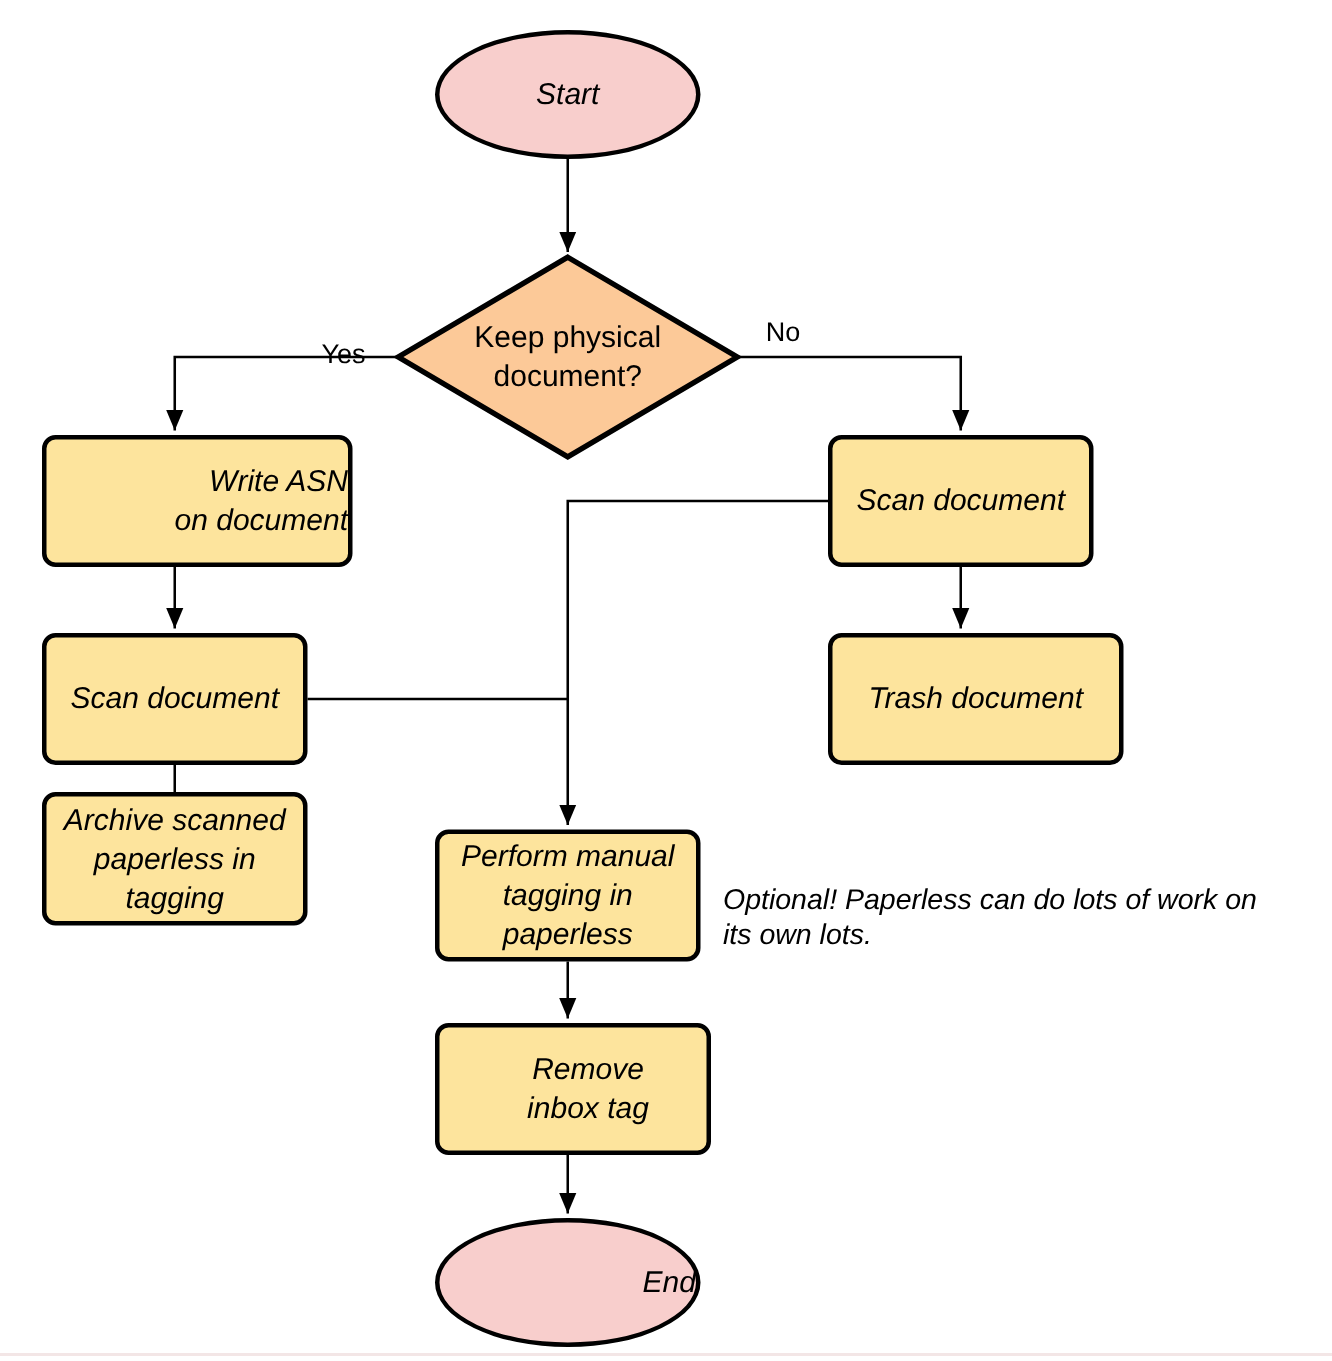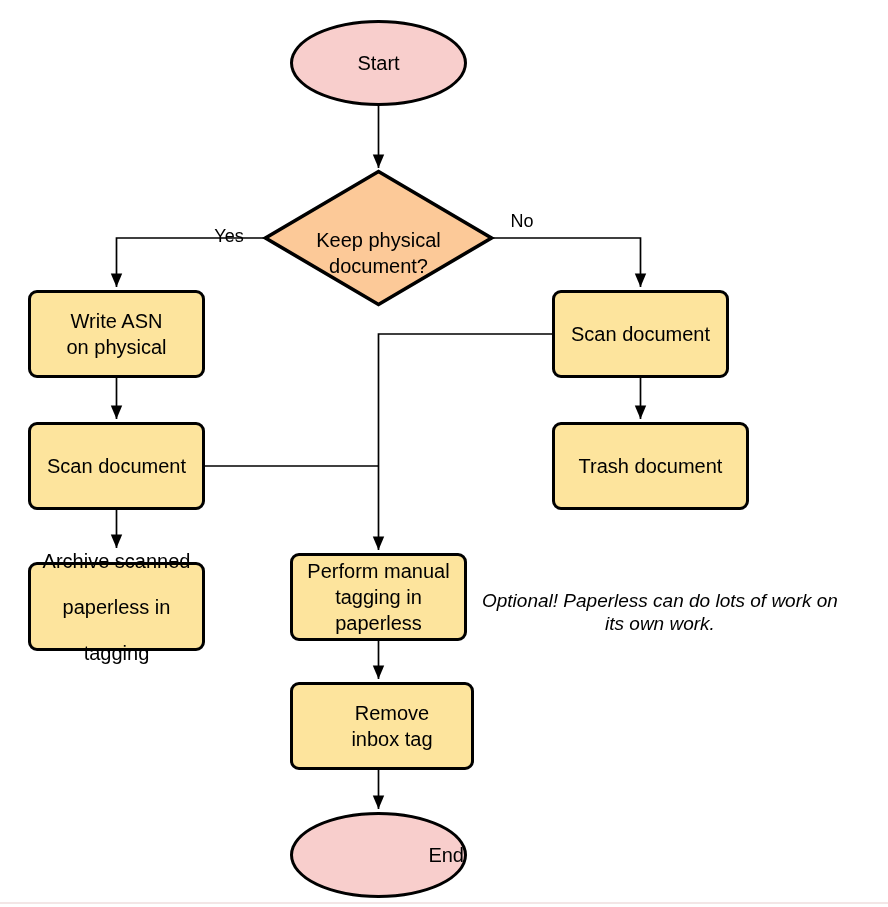--- a/index.html
+++ b/index.html
@@ -20,48 +20,47 @@
     position: absolute;
     box-sizing: border-box;
     display: flex;
     flex-direction: column;
     align-items: center;
     justify-content: center;
     text-align: center;
     font-size: 20px;
     line-height: 26px;
     border: 3px solid #000;
+    font-style: italic;
   }
   .node.process { border-radius: 9px; }
   .node.terminal { border-radius: 50%; border-width: 3.5px; }
 
   .diamond-label {
     position: absolute;
     display: flex;
     flex-direction: column;
     align-items: center;
     justify-content: center;
     text-align: center;
     font-size: 20px;
     line-height: 26px;
-    margin-top: 15px;
   }
   .edge-label {
     position: absolute;
     text-align: center;
     font-size: 18px;
     line-height: 20px;
   }
   .note {
     position: absolute;
     font-style: italic;
     font-size: 19px;
     line-height: 23px;
     white-space: nowrap;
-    text-align: center;
   }
   .bottom-rule {
     position: absolute;
     left: 0; top: 902;
     top: 902px;
     width: 888px;
     height: 2px;
   }
 </style>
 </head>
@@ -95,30 +94,30 @@
   </div>
 
   <div class="diamond-label" style="left:266px; top:211px; width:225px; height:54px;">
     <span>Keep physical</span>
     <span>document?</span>
   </div>
 
   <div class="edge-label" style="left:201px; top:211px; width:56px;margin-top:15px;">Yes</div>
   <div class="edge-label" style="left:494px; top:211px; width:56px;">No</div>
 
-  <div class="node process" style="left: 28px; top: 290px; width: 177px; height: 88px; background-color: rgb(253, 228, 157);">
+  <div class="node process" style="left: 28px; top: 290px; width: 207px; height: 88px; background-color: rgb(253, 228, 157); align-items: flex-end;">
     <span>Write ASN</span>
-    <span>on physical</span>
+    <span>on document</span>
   </div>
 
   <div class="node process" style="left: 28px; top: 422px; width: 177px; height: 88px; background-color: rgb(253, 228, 157);">
     <span>Scan document</span>
   </div>
 
-  <div class="node process" style="left: 28px; top: 562px; width: 177px; height: 89px; background-color: rgb(253, 228, 157); gap: 20px;">
+  <div class="node process" style="left: 28px; top: 528px; width: 177px; height: 89px; background-color: rgb(253, 228, 157);">
     <span>Archive scanned</span>
     <span>paperless in</span>
     <span>tagging</span>
   </div>
 
   <div class="node process" style="left: 552px; top: 290px; width: 177px; height: 88px; background-color: rgb(253, 228, 157);">
     <span>Scan document</span>
   </div>
 
   <div class="node process" style="left: 552px; top: 422px; width: 197px; height: 88px; background-color: rgb(253, 228, 157);">
@@ -126,21 +125,21 @@
   </div>
 
   <div class="node process" style="left: 290px; top: 553px; width: 177px; height: 88px; background-color: rgb(253, 228, 157);">
     <span>Perform manual</span>
     <span>tagging in</span>
     <span>paperless</span>
   </div>
 
   <div class="note" style="left:482px; top:589px;">
     <div>Optional! Paperless can do lots of work on</div>
-    <div>its own work.</div>
+    <div>its own lots.</div>
   </div>
 
   <div class="node process" style="left: 290px; top: 682px; width: 184px; height: 88px; background-color: rgb(253, 228, 157); padding-left: 20px;">
     <span>Remove</span>
     <span>inbox tag</span>
   </div>
 
   <div class="node terminal" style="left: 290px; top: 812px; width: 177px; height: 86px; background-color: rgb(248, 206, 204); align-items: flex-end;">
     <span>End</span>
   </div>

